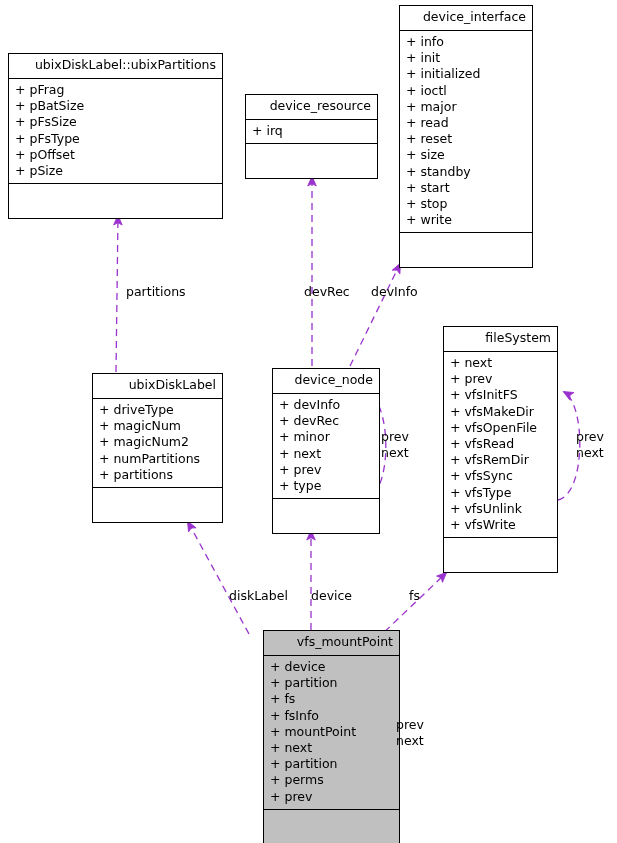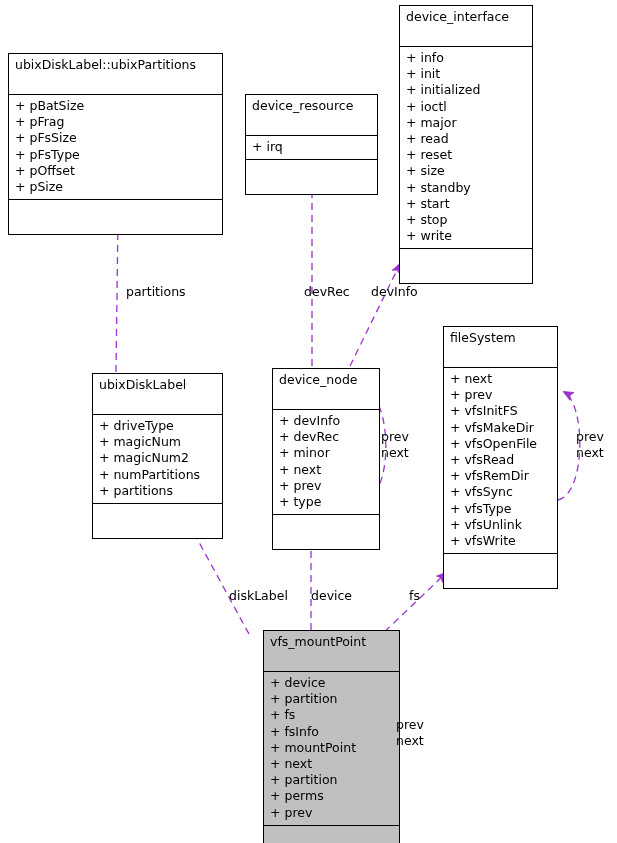--- a/index.html
+++ b/index.html
@@ -12,24 +12,24 @@
   svg.edges{position:absolute;left:0;top:0;width:617px;height:843px;pointer-events:none;}
 
   .uml-class{
     position:absolute;
     border:1px solid #000000;
     background:#ffffff;
     box-sizing:border-box;
   }
   .uml-class.highlight{background:#c0c0c0;}
   .cls-title{
-    text-align:left;
+    text-align:right;
     font-size:12.5px;
     line-height:14px;
-    padding:4px 6px 22px 6px;
+    padding:4px 6px 6px 6px;
     border-bottom:1px solid #000000;
     white-space:nowrap;
   }
   .cls-attrs{
     padding:3px 4px 4px 6px;
     border-bottom:1px solid #000000;
     font-size:12.5px;
     line-height:16.2px;
   }
   .cls-attrs .row{white-space:nowrap;}
@@ -78,22 +78,22 @@
     <path d="M 311,630 L 311,531" fill="none" stroke="#9a32cd" stroke-width="1.3" stroke-dasharray="7,5" marker-end="url(#arrowOpenSolid)"></path>
 
     <path d="M 376,640 L 446,573" fill="none" stroke="#9a32cd" stroke-width="1.3" stroke-dasharray="7,5" marker-end="url(#arrowOpenSolid)"></path>
 
     <path d="M 376,788 C 406,782 404,700 382,686" fill="none" stroke="#9a32cd" stroke-width="1.3" stroke-dasharray="7,5" marker-end="url(#arrowOpenSolid)"></path>
   </svg>
 
   <div class="uml-class" style="left:8px;top:53px;width:215px;">
     <div class="cls-title">ubixDiskLabel::ubixPartitions</div>
     <div class="cls-attrs">
+      <div class="row">+ pFrag</div>
       <div class="row">+ pBatSize</div>
-      <div class="row">+ pFrag</div>
       <div class="row">+ pFsSize</div>
       <div class="row">+ pFsType</div>
       <div class="row">+ pOffset</div>
       <div class="row">+ pSize</div>
     </div>
     <div class="cls-ops tall"></div>
   </div>
 
   <div class="uml-class" style="left:245px;top:94px;width:133px;">
     <div class="cls-title">device_resource</div>

